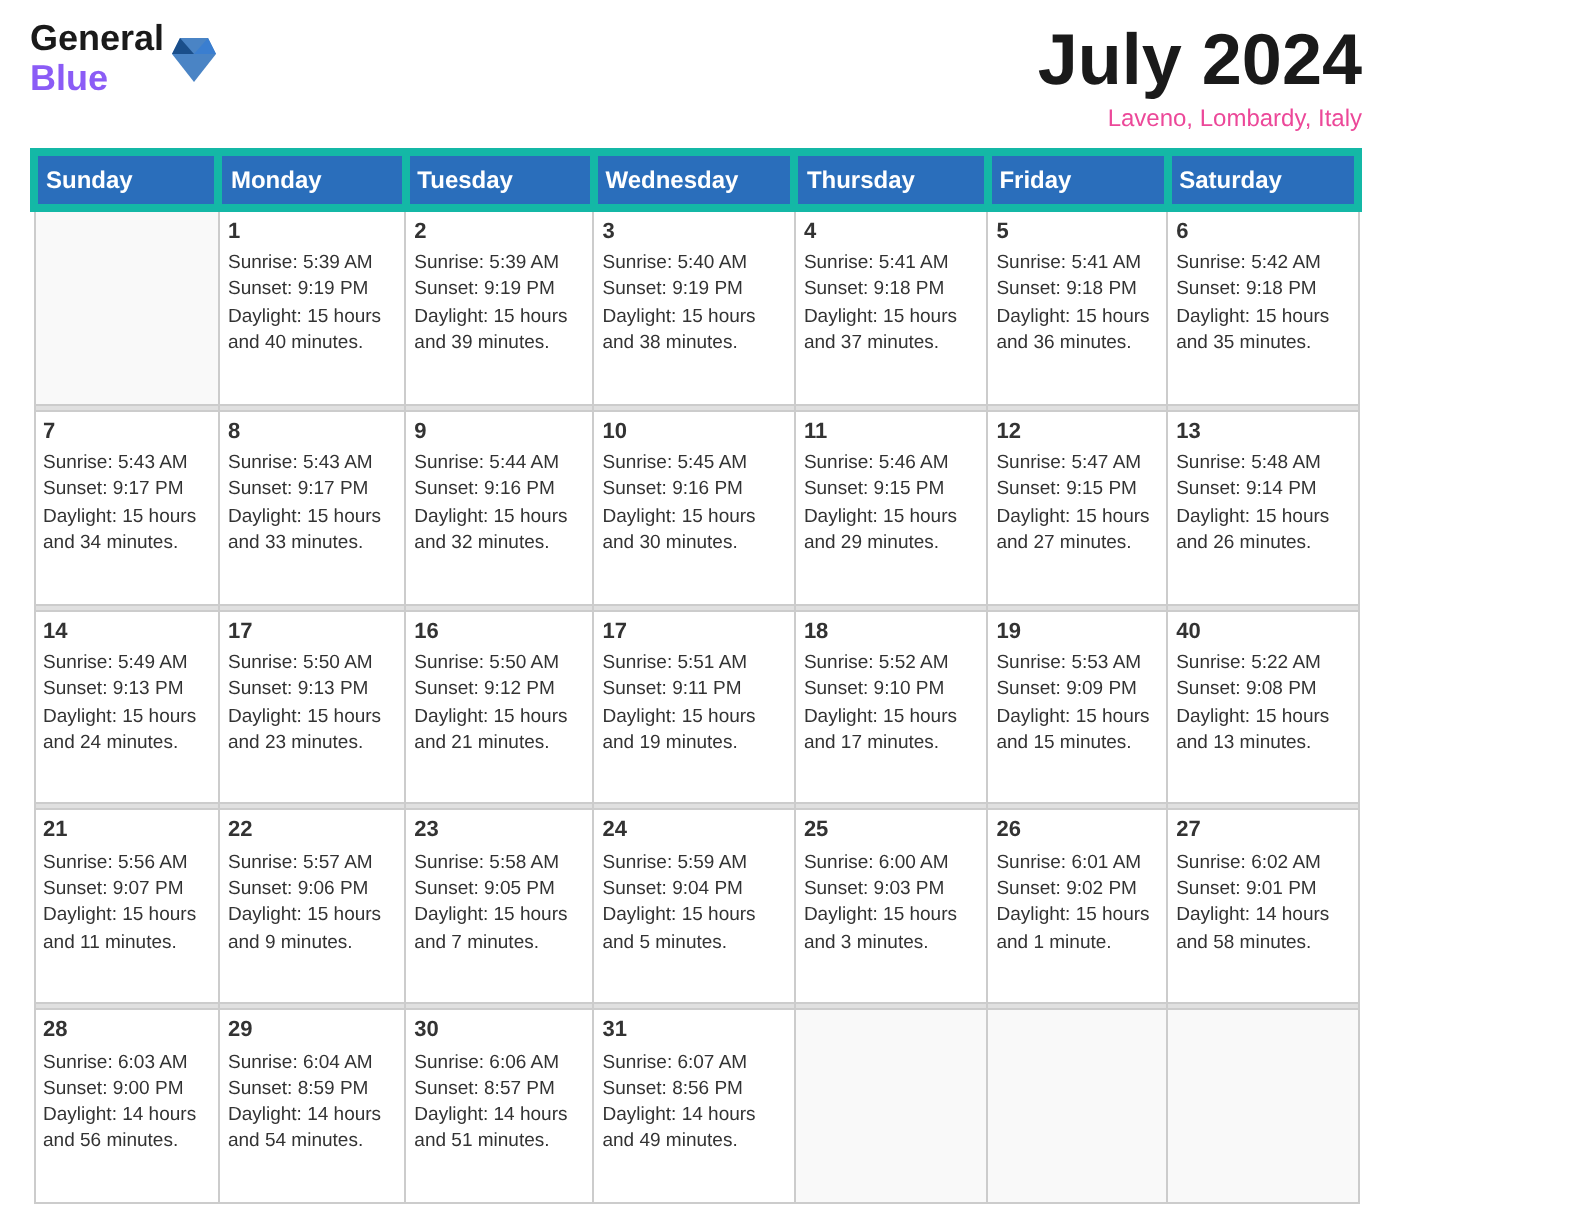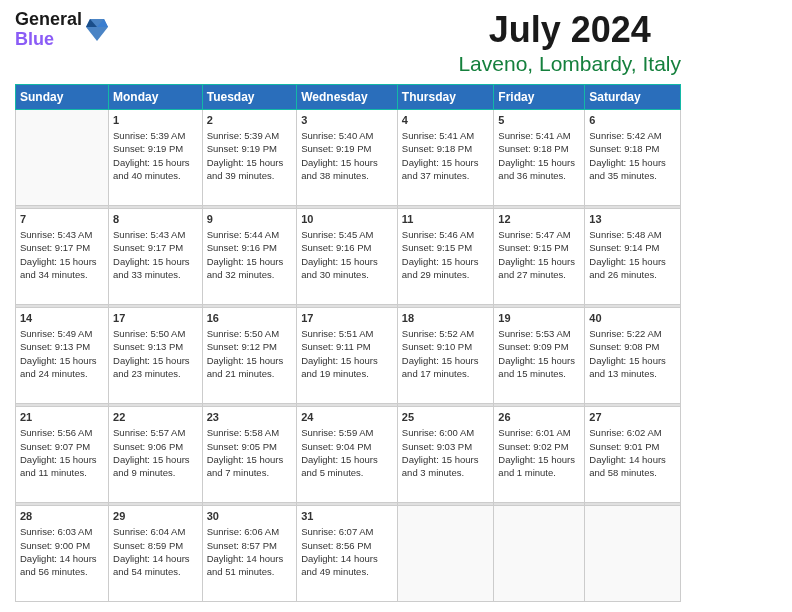--- a/index.html
+++ b/index.html
@@ -21,46 +21,46 @@
       display: flex;
       justify-content: space-between;
       align-items: flex-start;
       margin-bottom: 8px;
     }
     .logo {
       display: flex;
       align-items: center;
     }
     .title-block {
-      text-align: center;
+      text-align: right;
     }
     .month-year {
       font-size: 36px;
       font-weight: bold;
       color: #1a1a1a;
       line-height: 1.1;
     }
     .location {
-      font-size: 21px;
-      color: #15803d;
+      font-size: 12px;
+      color: #ec4899;
       margin-top: 2px;
     }
     .calendar {
       width: 100%;
       border-collapse: collapse;
       flex: 1;
     }
     .calendar thead tr th {
       background-color: #2a6ebb;
       color: #fff;
       font-size: 12px;
       font-weight: bold;
       padding: 5px 4px;
       text-align: left;
-      border: 1px solid #14b8a6;
+      border: 4px solid #14b8a6;
     }
     .calendar tbody tr td {
       border: 1px solid #ccc;
       vertical-align: top;
       padding: 3px 4px;
       width: 113px;
       min-height: 70px;
       font-size: 9.5px;
       color: #333;
       line-height: 1.4;

